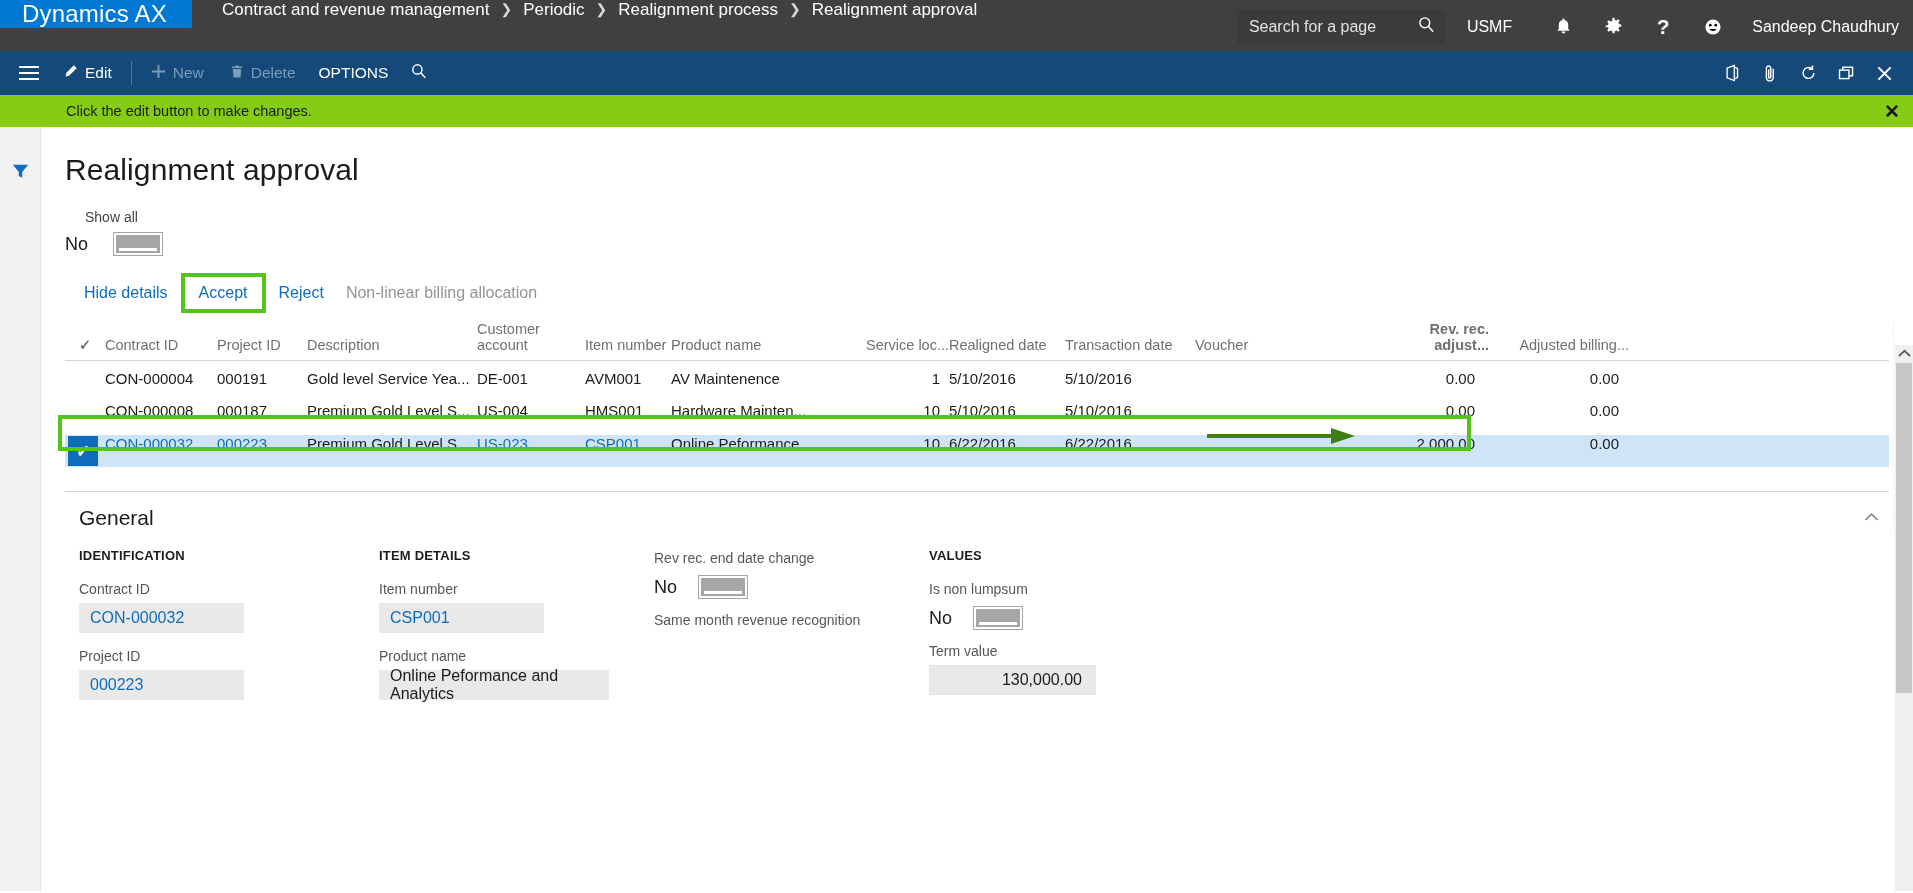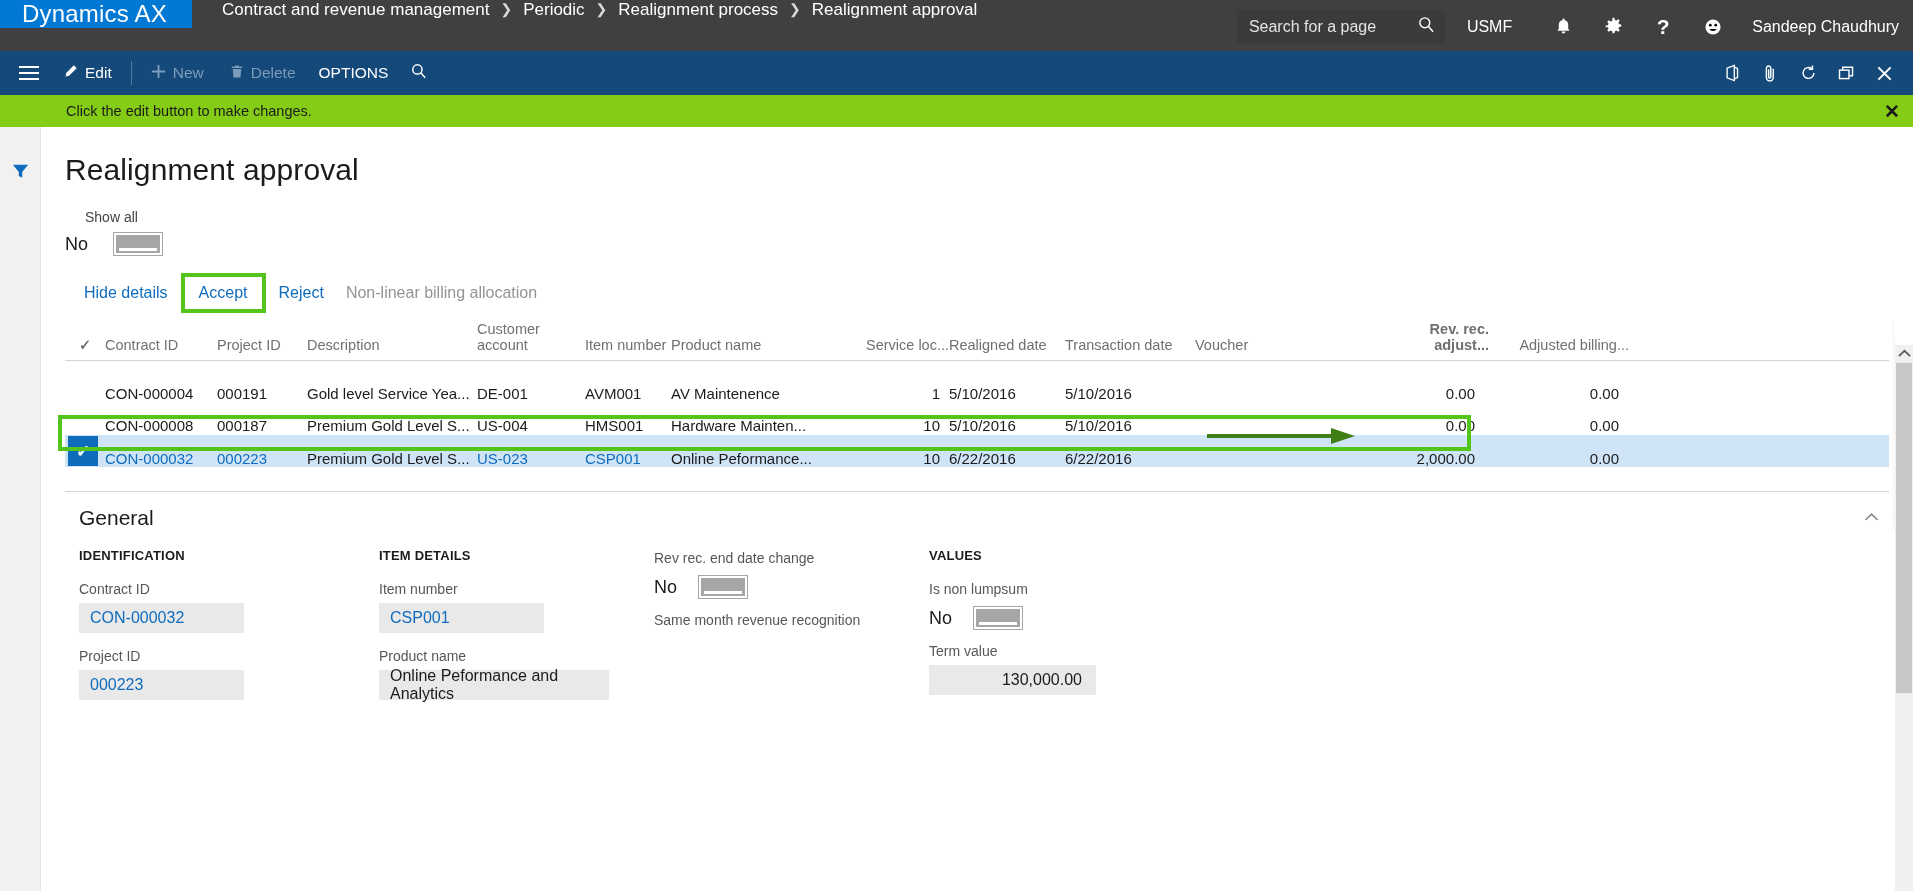--- a/index.html
+++ b/index.html
@@ -132,21 +132,21 @@
 
   
   .grid { margin: 12px 24px 0 24px; position: relative; }
   .grid-head {
     display:flex; align-items:flex-end;
     border-bottom: 1px solid #d4d4d4;
     padding-bottom: 7px;
   }
   .grid-head .cell { font-size: 14.5px; color:#707070; }
   .grid-row {
-    display:flex; align-items:flex-end; height: 32px;
+    display:flex; align-items:flex-start; height: 32px;
     font-size: 15px; color:#1b1b1b; position: relative;
   }
   .grid-row.selected { background:#cfe4f7; }
   .grid-row.selected .cell { color:#0f6cbd; }
   .grid-row.selected .cell.dark { color:#1b1b1b; }
   .grid-row .cell { overflow:hidden; white-space:nowrap; }
 
   .c-check  { width: 40px; flex:0 0 40px; text-align:left; padding-left:14px; }
   .c-cid    { width: 112px; flex:0 0 112px; }
   .c-pid    { width: 90px;  flex:0 0 90px; }

